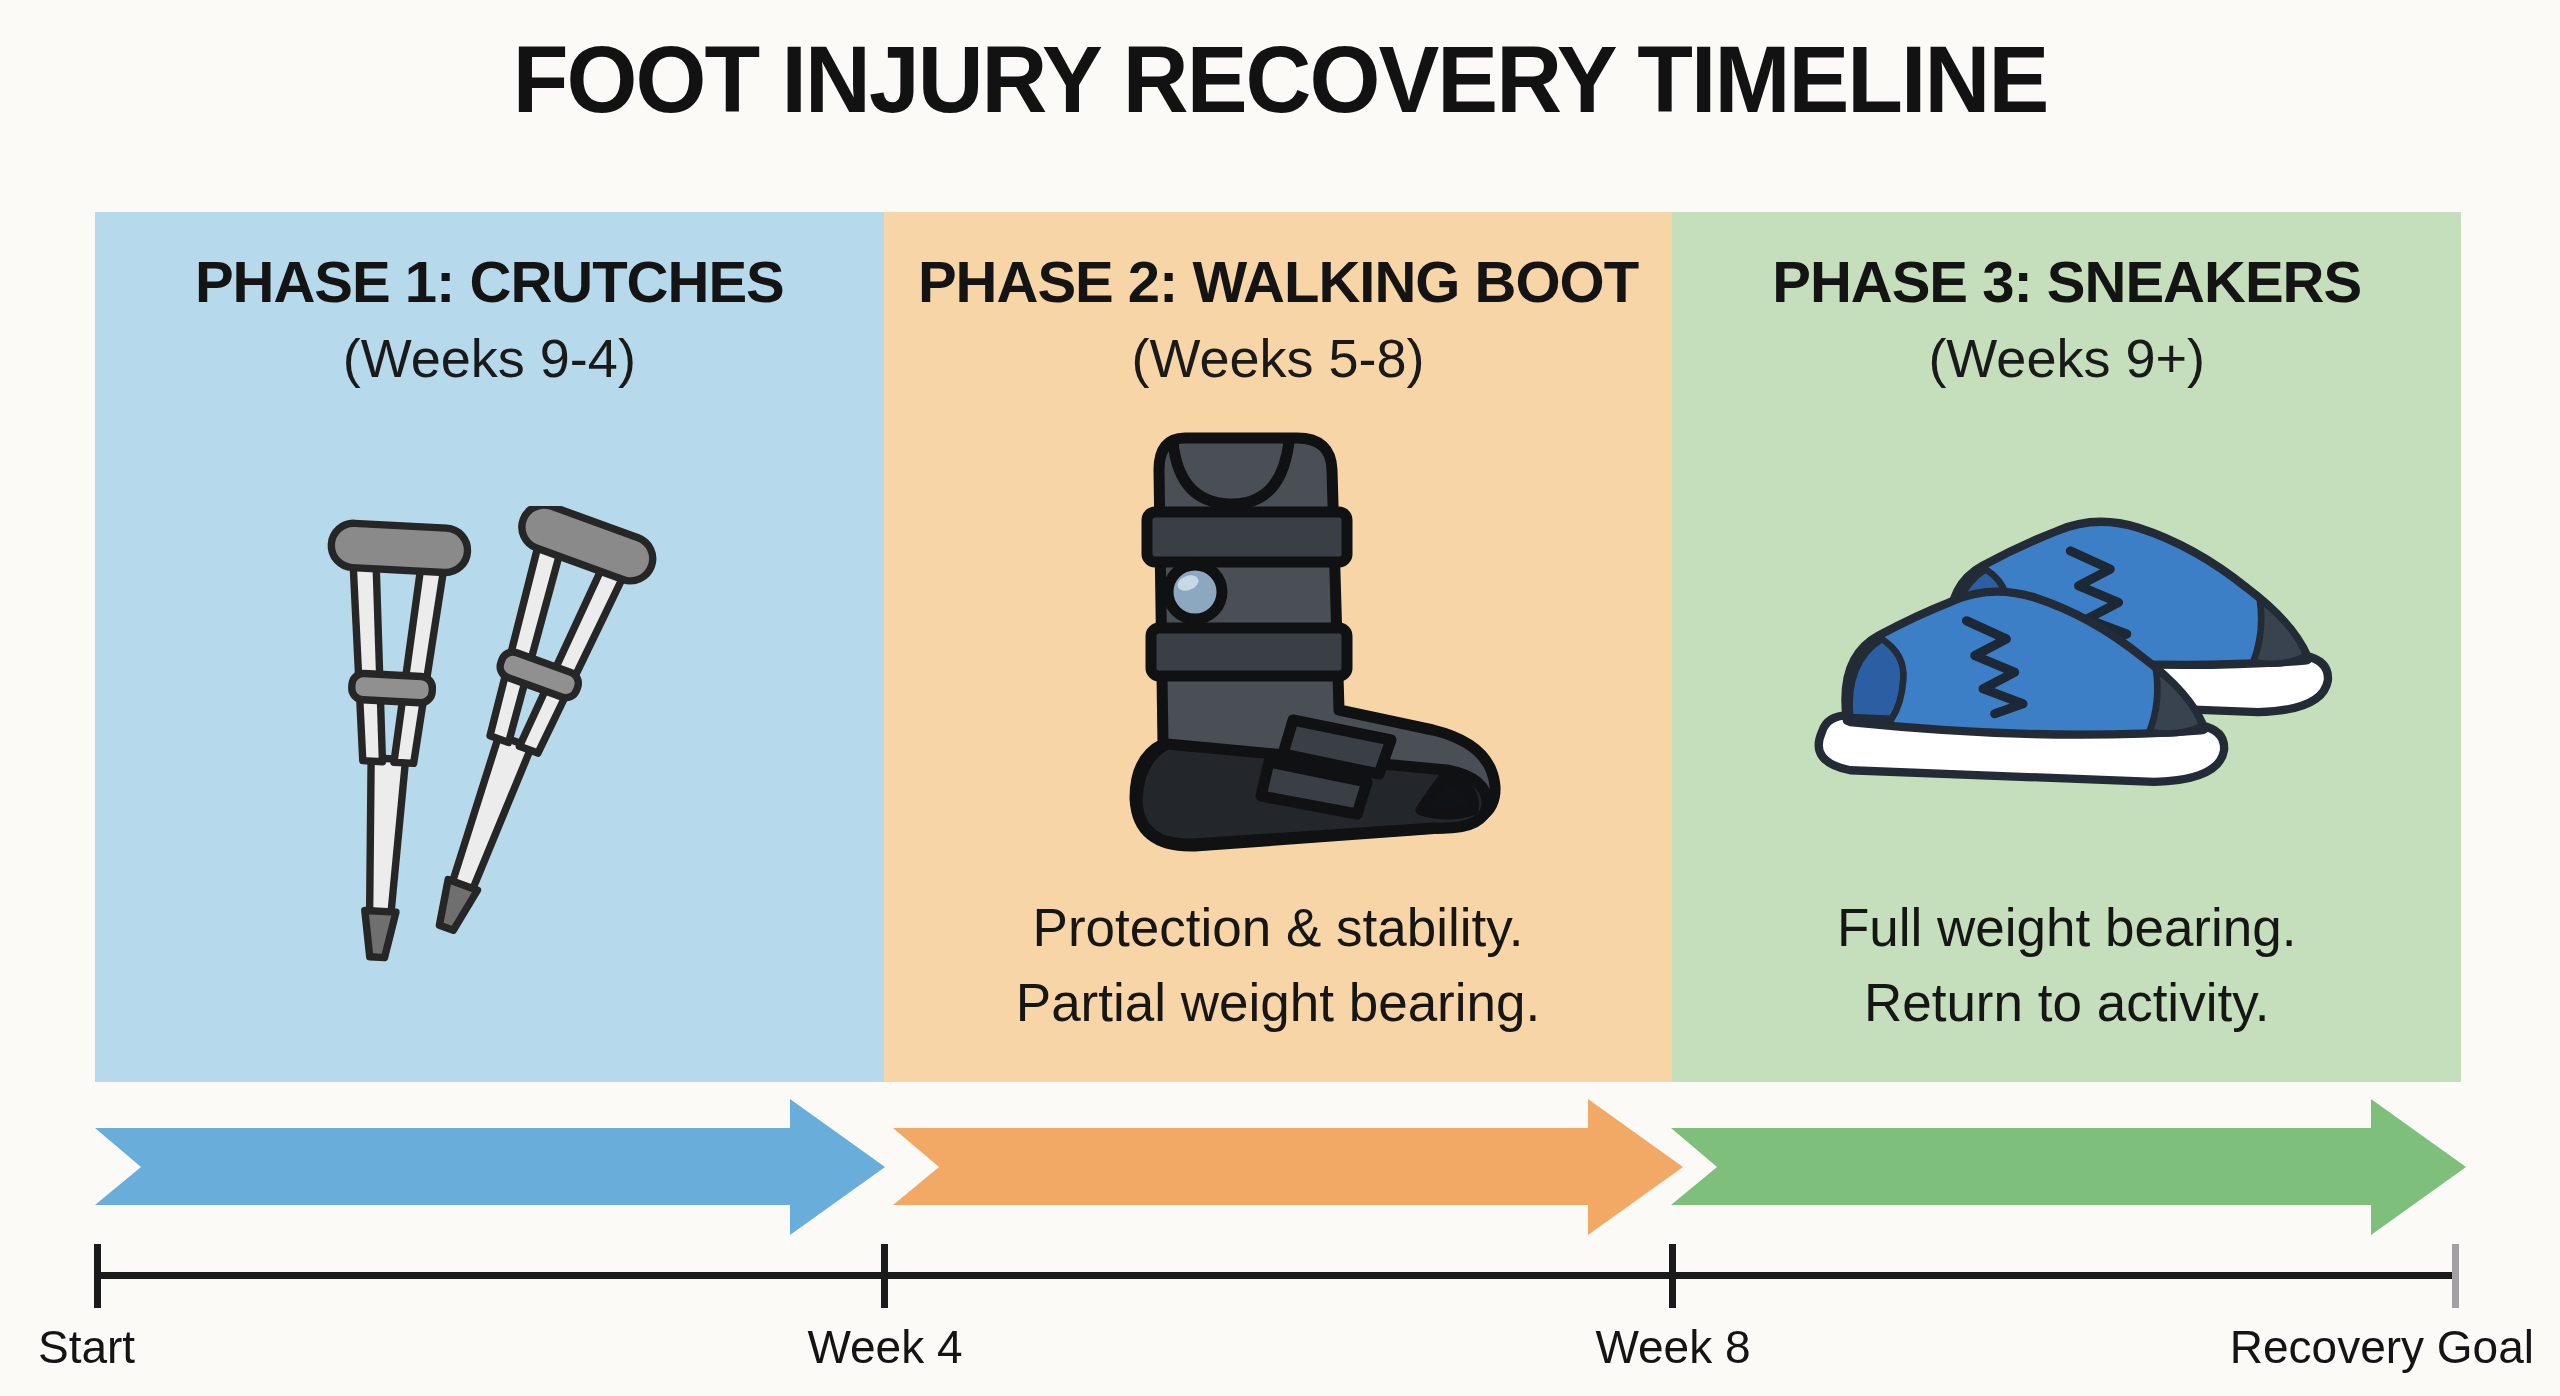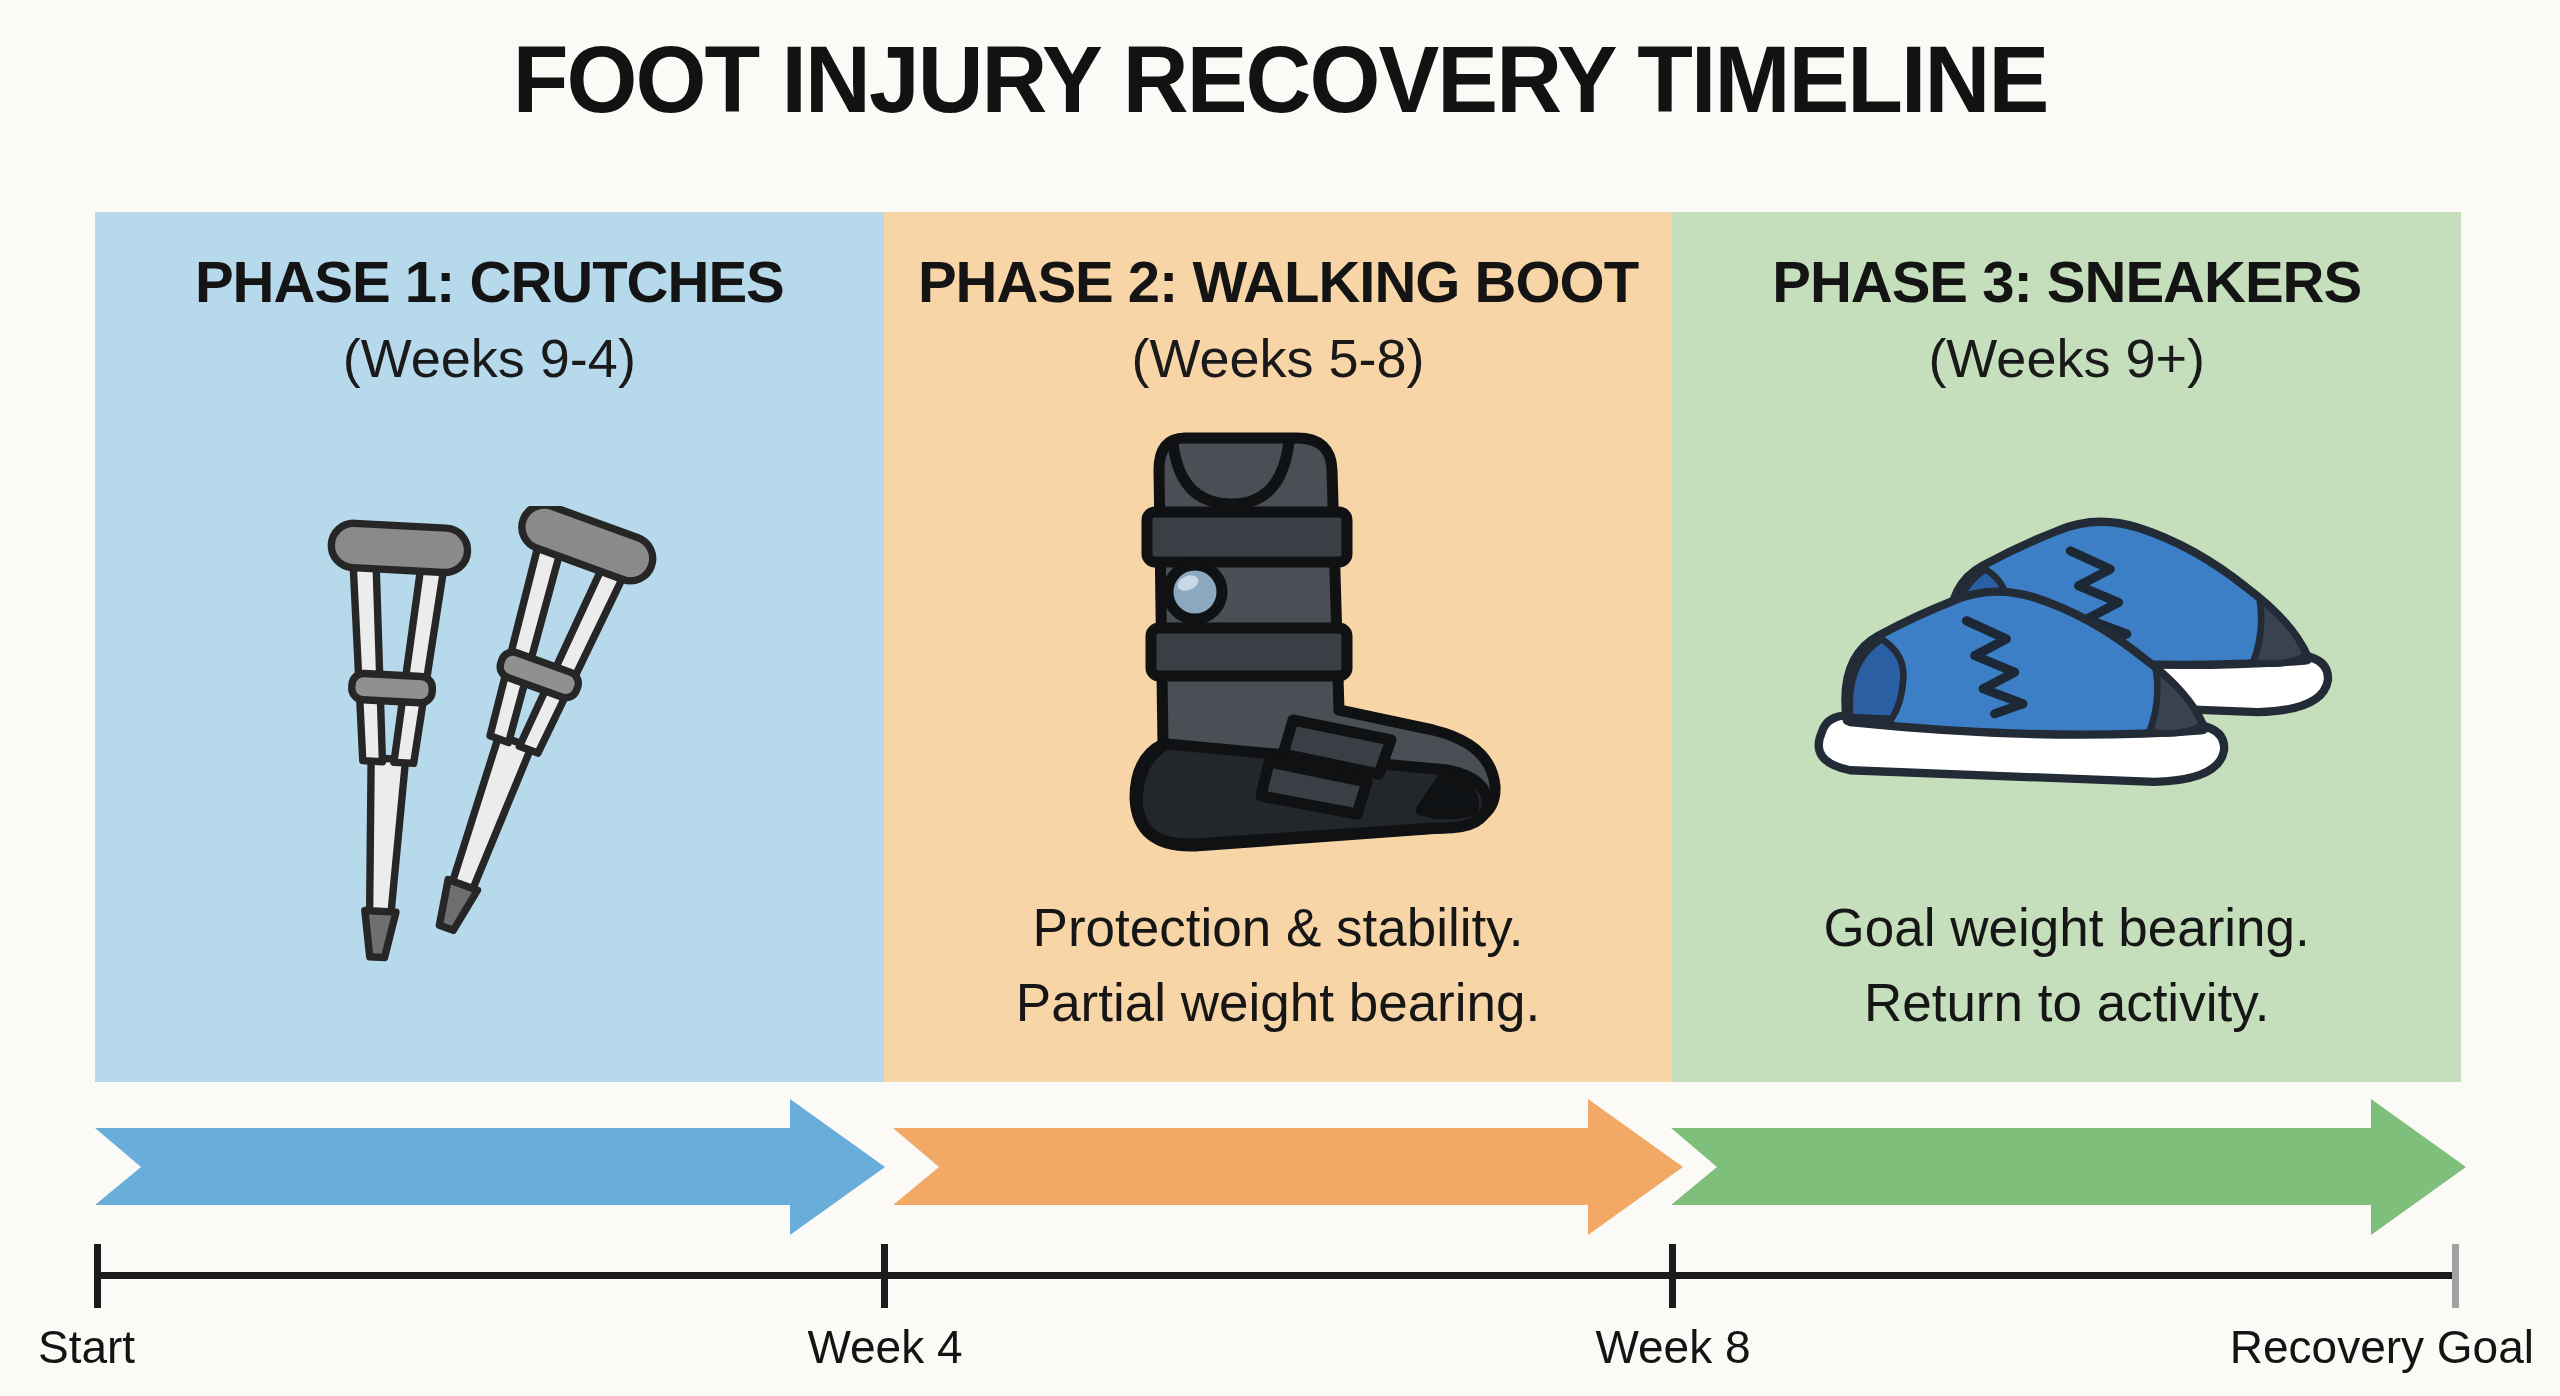--- a/index.html
+++ b/index.html
@@ -121,21 +121,21 @@
               <path d="M64,200 Q58,134 102,106 Q130,124 128,154 Q126,184 114,202 Z" fill="#2b5fa3" stroke="#222b36" stroke-width="8"></path>
               <path d="M432,142 Q474,174 488,210 Q462,224 424,218 Q438,182 432,142 Z" fill="#39434f" stroke="#222b36" stroke-width="8"></path>
               <polyline points="204,84 252,106 214,126 262,146 224,166 272,184 238,196" fill="none" stroke="#1c2836" stroke-width="11" stroke-linecap="round" stroke-linejoin="round"></polyline>
             </g>
           </defs>
           <use href="#shoe" transform="translate(125,0)"></use>
           <use href="#shoe" transform="translate(0,84)"></use>
         </svg>
       </div>
       <div class="phase-desc">
-        <div>Goal weight bearing.</div>
+        <div>Full weight bearing.</div>
         <div>Return to activity.</div>
       </div>
     </section>
 
   </div>
 
   <div class="arrow a1">
     <svg viewBox="0 0 790 140" preserveAspectRatio="none">
       <polygon class="fill-blue" points="0,31 695,31 695,2 790,70 695,138 695,108 0,108 46,70"></polygon>
     </svg>

